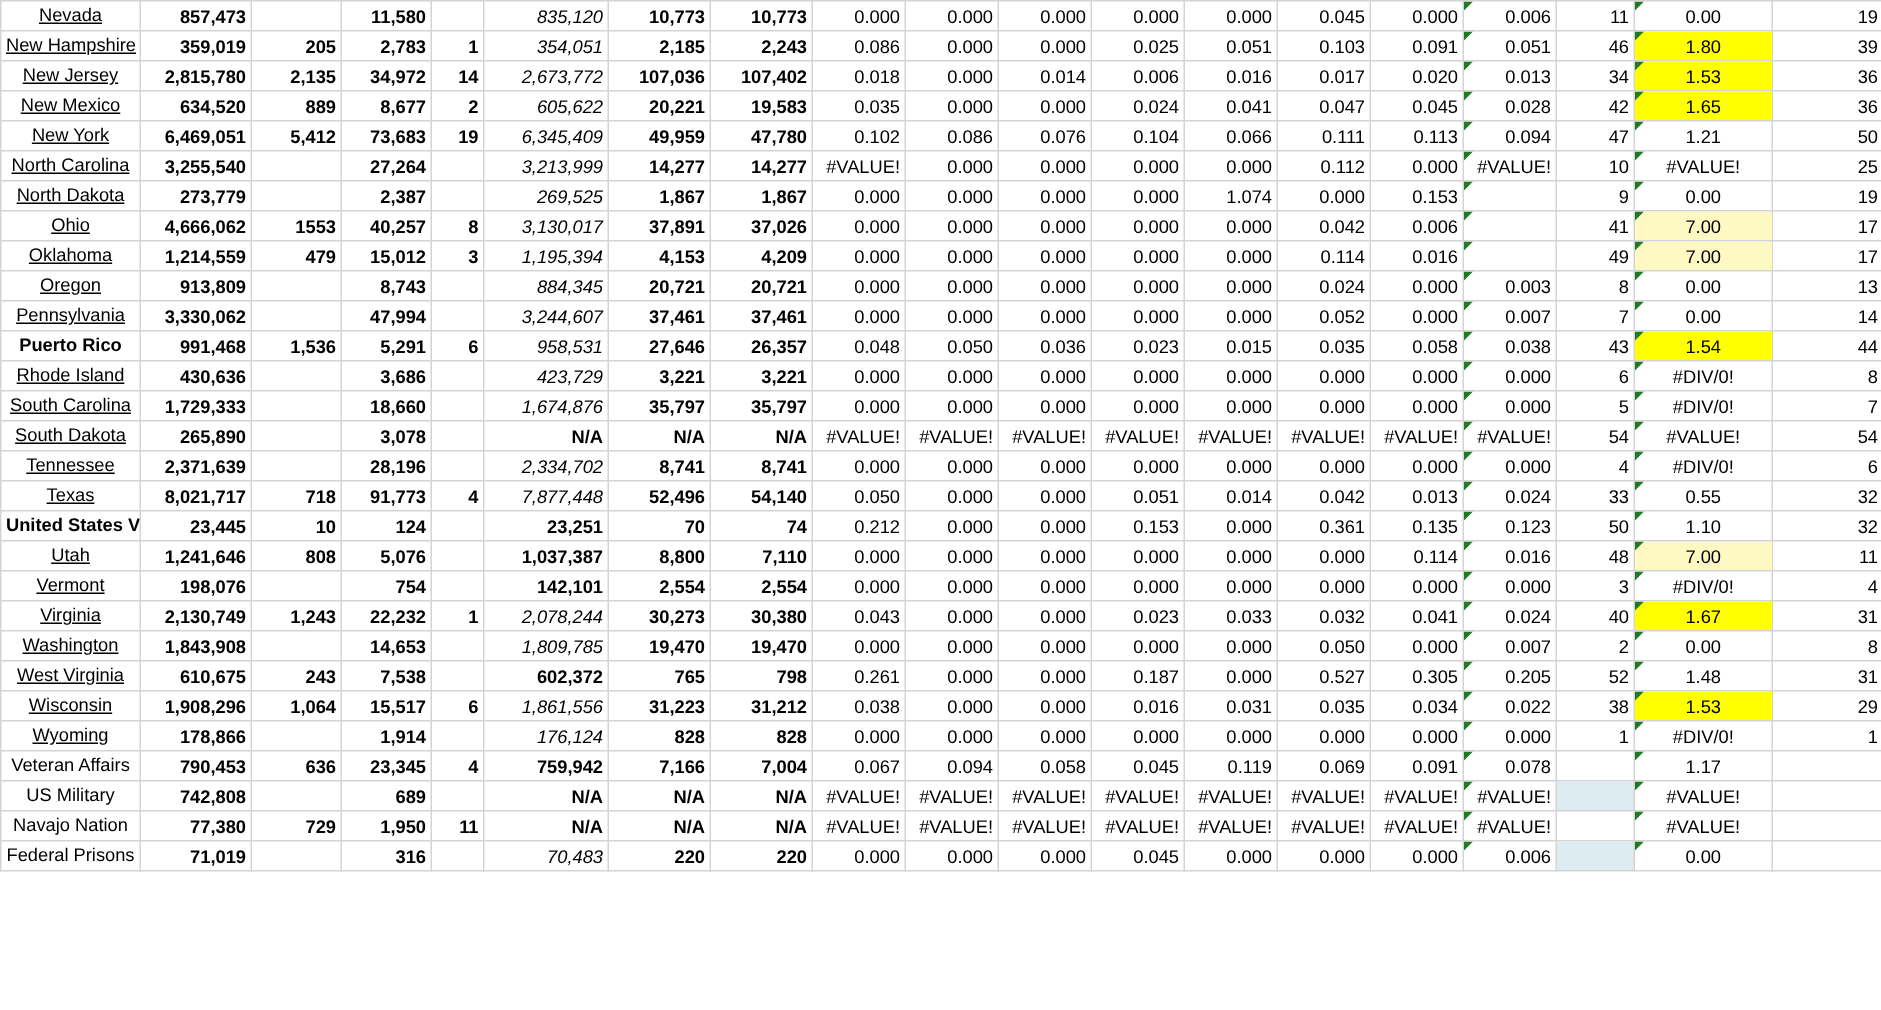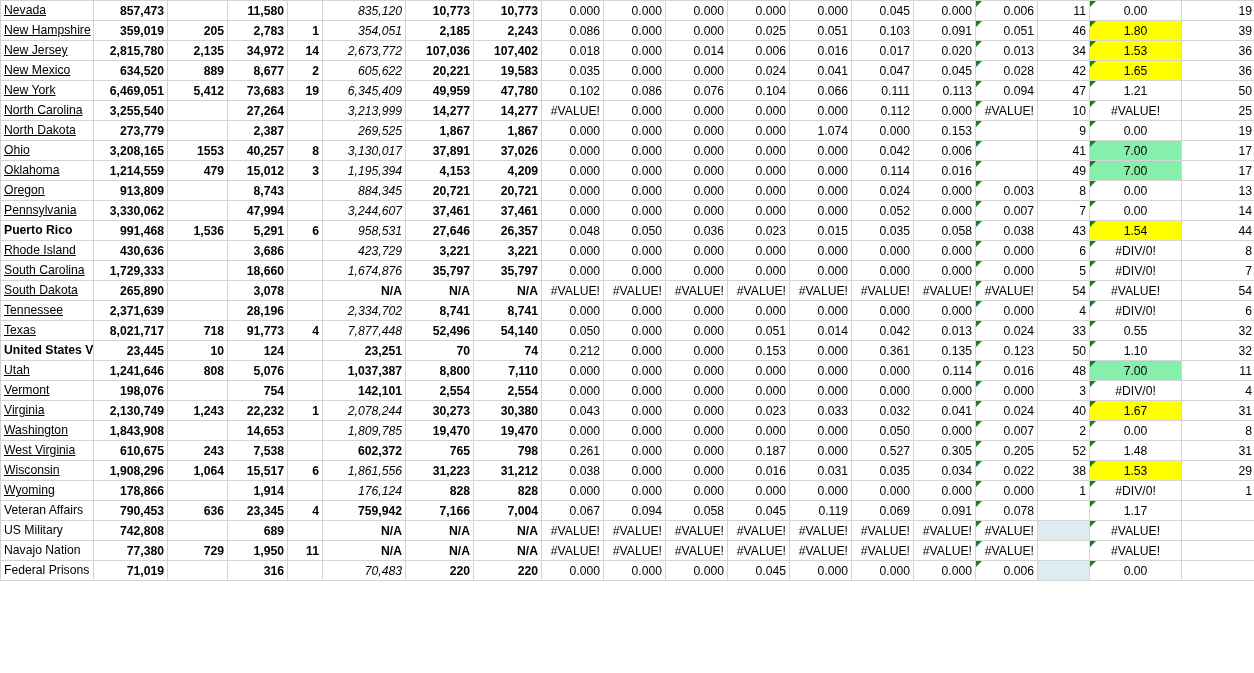--- a/index.html
+++ b/index.html
@@ -31,35 +31,35 @@
   col.c-n3{width:60px;}
   col.c-n4{width:35px;}
   col.c-n5{width:83px;}
   col.c-n6{width:68px;}
   col.c-n7{width:68px;}
   col.c-d{width:62px;}
   col.c-rank{width:52px;}
   col.c-ratio{width:92px;}
   col.c-last{width:74px;}
 
-  td.state{text-align:left;padding-left:2px;white-space:normal;line-height:19px;}
+  td.state{text-align:center;padding-left:2px;white-space:normal;line-height:19px;}
   td.state .lbl{text-decoration:underline;}
   td.state.plain .lbl{text-decoration:none;font-weight:bold;}
   td.state.nolink .lbl{text-decoration:none;font-weight:normal;}
   td.num{text-align:right;font-weight:bold;}
   td.ital{text-align:right;font-weight:normal;font-style:italic;}
   td.dec{text-align:right;font-weight:normal;}
   td.rank{text-align:right;font-weight:normal;}
   td.ratio{text-align:center;font-weight:normal;}
   td.last{text-align:right;font-weight:normal;}
   td.thickR{border-right:6px solid #000000;}
 
   
   .fill-yellow{background:#ffff00;margin-top:12px;}
-  .fill-pink{background:#86efac;}
+  .fill-pink{background:#fef9c3;}
   .fill-blue{background:#dcecf1;}
 
   
   td.cmt{position:relative;}
   td.cmt::before{
     content:"";
     position:absolute;
     top:0;left:0;
     width:0;height:0;
     border-top:6px solid #1f7a23;
@@ -235,21 +235,21 @@
         <td class="dec">1.074</td>
         <td class="dec">0.000</td>
         <td class="dec">0.153</td>
         <td class="dec thickR cmt"></td>
         <td class="rank">9</td>
         <td class="ratio cmt">0.00</td>
         <td class="last">19</td>
       </tr>
       <tr class="">
         <td class="state"><span class="lbl">Ohio</span></td>
-        <td class="num">3,208,165</td>
+        <td class="num">4,666,062</td>
         <td class="num">1553</td>
         <td class="num">40,257</td>
         <td class="num">8</td>
         <td class="ital">3,130,017</td>
         <td class="num">37,891</td>
         <td class="num">37,026</td>
         <td class="dec">0.000</td>
         <td class="dec">0.000</td>
         <td class="dec">0.000</td>
         <td class="dec">0.000</td>

